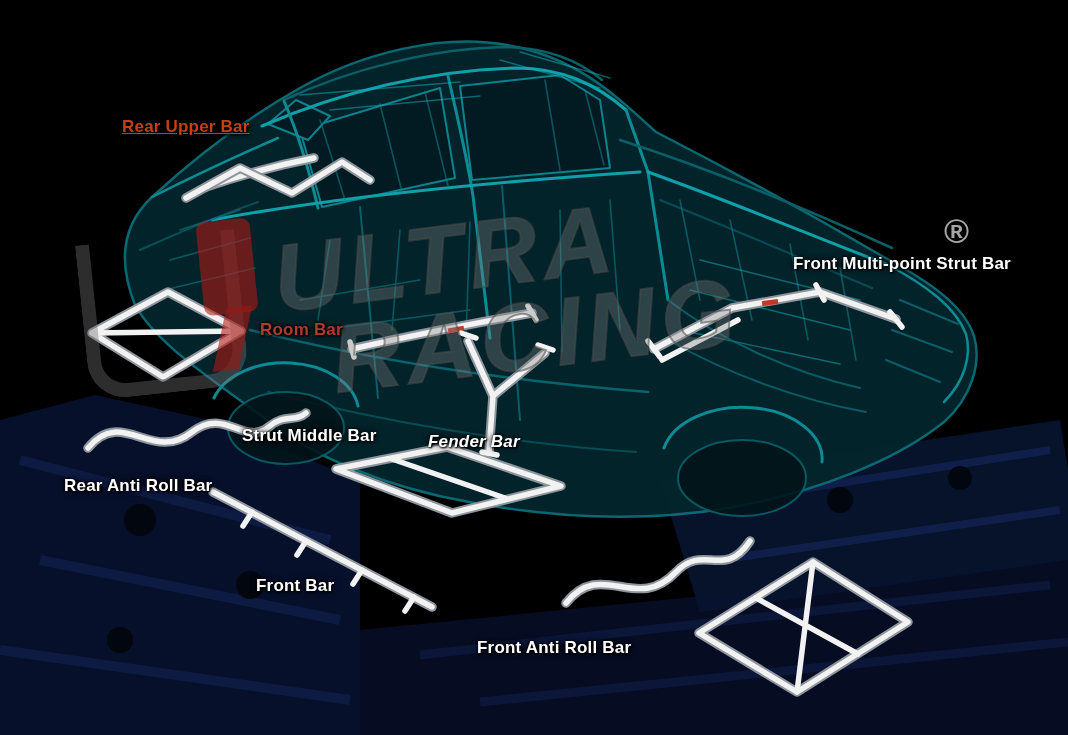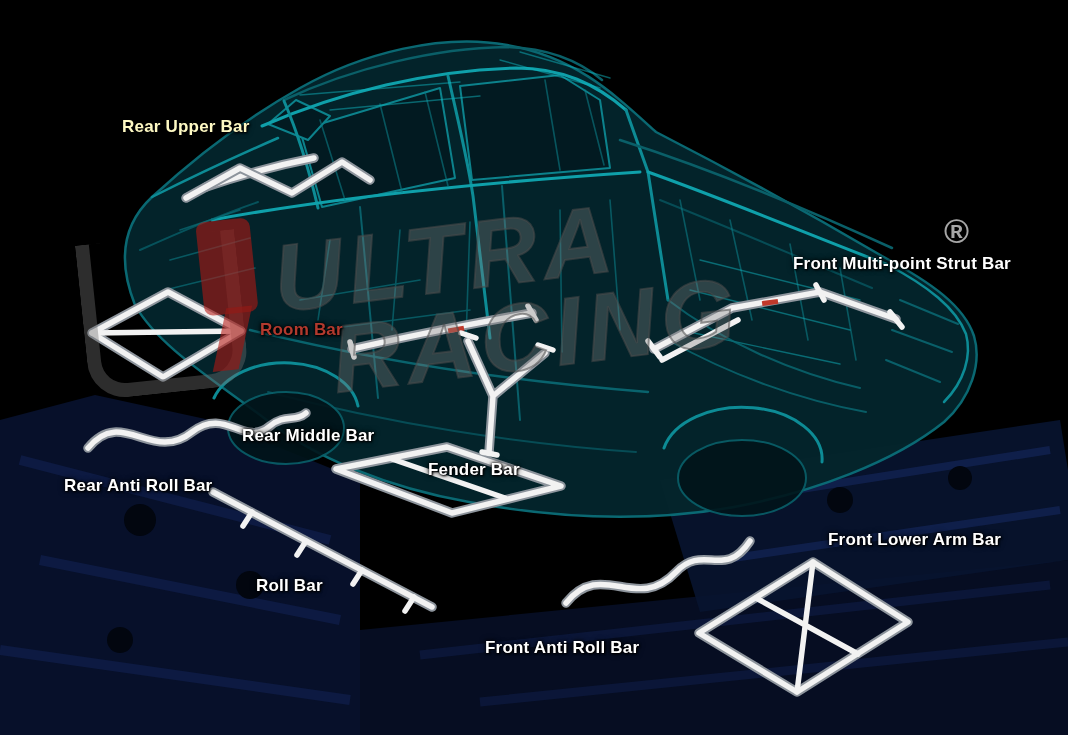--- a/index.html
+++ b/index.html
@@ -9,21 +9,21 @@
 
   
   .label{position:absolute;font-weight:bold;font-size:17px;color:#fff;white-space:nowrap;
          text-shadow:0 0 6px #000,0 0 3px #000,1px 1px 2px #000;letter-spacing:.2px;}
   .lbl-rear-upper{left:122px;top:117px;}
   .lbl-rear-multi{left:93px;top:220px;}
   .lbl-room{left:260px;top:320px;}
   .lbl-rear-lower-arm{left:27px;top:382px;}
   .lbl-lower-middle{left:242px;top:426px;}
   .lbl-rear-anti-roll{left:36px;top:476px;}
-  .lbl-fender{left:428px;top:460px;}
+  .lbl-fender{left:428px;top:432px;font-style:italic;}
   .lbl-side{left:256px;top:576px;}
   .lbl-front-anti-roll{left:477px;top:638px;}
   .lbl-front-lower-arm{left:828px;top:530px;}
   .lbl-front-multi{left:781px;top:254px;}
 
   
   .wm-text{position:absolute;left:278px;top:208px;transform:rotate(-7deg);
            font-style:italic;font-weight:bold;font-size:95px;line-height:.92;letter-spacing:6px;
            color:rgba(128,128,128,.34);-webkit-text-stroke:2px rgba(75,75,75,.55);
            pointer-events:none;}
@@ -167,23 +167,22 @@
   <div class="wm-logo">
     <span class="wm-logo-u"></span>
     <span class="wm-logo-r"></span>
   </div>
   <div class="wm-text">
     <div class="wm-line1">ULTRA</div>
     <div class="wm-line2">RACING</div>
   </div>
   <div class="wm-reg">®</div>
 
-  <div class="label lbl-rear-upper" style="color: #fef9c3;">Rear Upper Bar</div>
+  <div class="label lbl-rear-upper" style="color: #c2410c; text-decoration: underline;">Rear Upper Bar</div>
   <div class="label lbl-room" style="color: rgb(178, 58, 46);">Room Bar</div>
-  <div class="label lbl-lower-middle" style="color: rgb(255, 255, 255);">Rear Middle Bar</div>
+  <div class="label lbl-lower-middle" style="color: rgb(255, 255, 255);">Strut Middle Bar</div>
   <div class="label lbl-rear-anti-roll" style="color: rgb(255, 255, 255); padding-left: 28px;">Rear Anti Roll Bar</div>
   <div class="label lbl-fender" style="color: rgb(255, 255, 255);">Fender Bar</div>
-  <div class="label lbl-side" style="color: rgb(255, 255, 255);">Roll Bar</div>
-  <div class="label lbl-front-anti-roll" style="color: rgb(255, 255, 255); margin-left: 8px;">Front Anti Roll Bar</div>
-  <div class="label lbl-front-lower-arm" style="color: rgb(255, 255, 255);">Front Lower Arm Bar</div>
+  <div class="label lbl-side" style="color: rgb(255, 255, 255);">Front Bar</div>
+  <div class="label lbl-front-anti-roll" style="color: rgb(255, 255, 255);">Front Anti Roll Bar</div>
   <div class="label lbl-front-multi" style="color: rgb(255, 255, 255); padding-left: 12px;">Front Multi-point Strut Bar</div>
 
 </div>
 
 </body></html>

